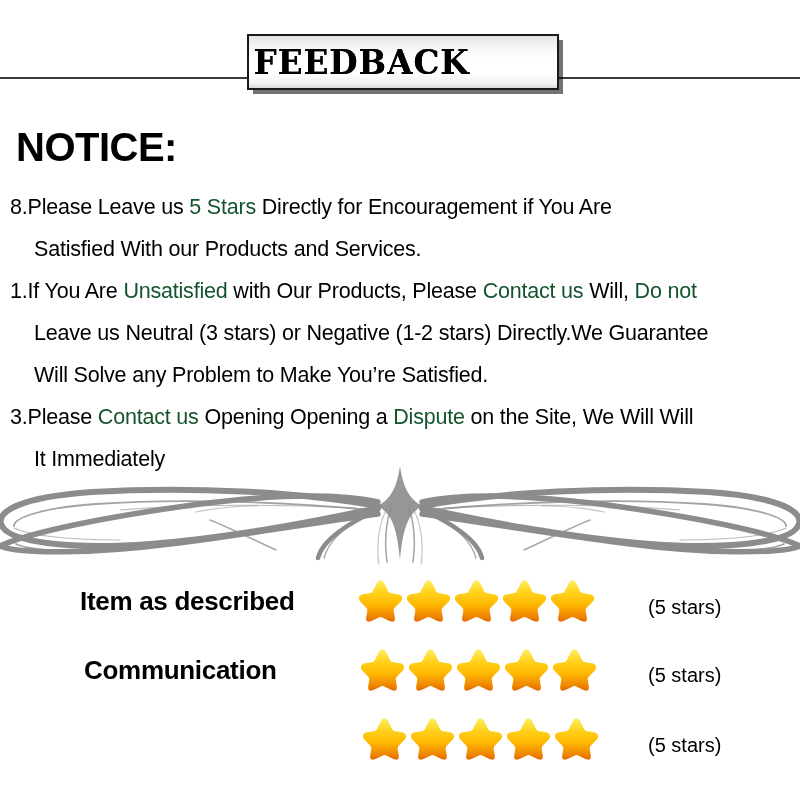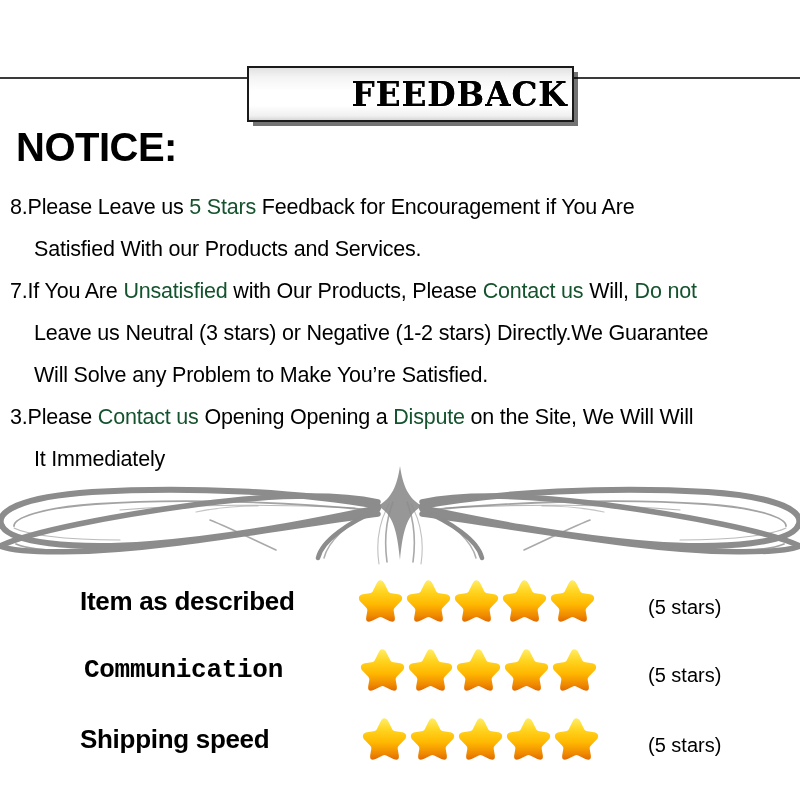--- a/index.html
+++ b/index.html
@@ -28,32 +28,31 @@
     top: 77px;
     height: 0;
     border-top: 2px solid #3a3a3a;
   }
   .rule-left  { left: 0;   width: 249px; }
   .rule-right { left: 555px; width: 245px; }
 
   .banner-box {
     position: absolute;
     left: 247px;
-    top: 66px;
+    top: 34px;
     width: 308px;
     height: 52px;
     border: 2px solid #1a1a1a;
     background: linear-gradient(to bottom,
                 #e2e2e2 0%, #f4f4f4 18%, #ffffff 45%,
                 #ffffff 72%, #f0f0f0 92%, #d8d8d8 100%);
     box-shadow: 5px 5px 0 -1px rgba(0,0,0,0.55);
     display: flex;
     align-items: center;
-    justify-content: flex-end;
-    padding-left: 15px;
+    justify-content: flex-start;
   }
   .banner-title {
     font-family: "DejaVu Serif", serif;
     font-weight: bold;
     font-size: 34px;
     letter-spacing: 1px;
     color: #000;
     line-height: 1;
     transform: scaleX(0.96);
     text-shadow: 0 0 0 #000;
@@ -130,21 +129,21 @@
     white-space: nowrap;
     position: absolute;
     text-align: center;
   }
 
   
   .row-item   .rating-label { position: absolute; left: 80px;  top: 14px; }
   .row-item   .stars        { left: 356px; top: 6px; }
   .row-item   .star-count   { left: 648px; top: 24px; }
 
-  .row-comm   .rating-label { position: absolute; left: 84px;  top: 13px; font-family: Liberation Mono, monospace; }
+  .row-comm   .rating-label { position: absolute; left: 84px;  top: 13px; }
   .row-comm   .stars        { left: 358px; top: 5px; }
   .row-comm   .star-count   { left: 648px; top: 22px; }
 
   .row-ship   .rating-label { position: absolute; left: 80px;  top: 12px; }
   .row-ship   .stars        { left: 360px; top: 4px; }
   .row-ship   .star-count   { left: 648px; top: 22px; }
 </style>
 </head>
 <body>
 
@@ -152,23 +151,23 @@
   <div class="rule-left"></div>
   <div class="rule-right"></div>
   <div class="banner-box">
     <span class="banner-title">FEEDBACK</span>
   </div>
 </div>
 
 <div class="notice-heading">NOTICE:</div>
 
 <div class="notice-list" id="notice-list">
-    <div class="notice-line"><span>8.Please Leave us  </span><span class="blue">5 Stars</span><span>  Feedback for  Encouragement  if You Are</span></div>
+    <div class="notice-line"><span>8.Please Leave us  </span><span class="blue">5 Stars</span><span>  Directly for  Encouragement  if You Are</span></div>
     <div class="notice-line indent"><span>Satisfied With our Products and Services.</span></div>
-    <div class="notice-line"><span>7.If You Are </span><span class="blue">Unsatisfied</span><span> with Our Products, Please </span><span class="blue">Contact us</span><span> Will, </span><span class="blue">Do not</span></div>
+    <div class="notice-line"><span>1.If You Are </span><span class="blue">Unsatisfied</span><span> with Our Products, Please </span><span class="blue">Contact us</span><span> Will, </span><span class="blue">Do not</span></div>
     <div class="notice-line indent"><span>Leave us Neutral (3 stars) or Negative (1-2 stars) Directly.We Guarantee</span></div>
     <div class="notice-line indent"><span>Will Solve any Problem to Make You’re  Satisfied.</span></div>
     <div class="notice-line"><span>3.Please </span><span class="blue">Contact us</span><span> Opening Opening a </span><span class="blue">Dispute</span><span> on the Site, We Will Will</span></div>
     <div class="notice-line indent"><span>It Immediately</span></div>
   </div>
 
 <div class="ornament">
   <svg viewBox="0 0 800 110" xmlns="http://www.w3.org/2000/svg" aria-hidden="true">
     <g id="flourish-group" fill="none" stroke="#8c8c8c" stroke-linecap="round">
 
@@ -253,21 +252,20 @@
         <svg class="star" viewBox="-2 0 52 54">
           <path d="M24 2.5 C26.6 2.5 28.2 4.4 29.6 7.2 L33.2 14.6 C34.3 16.8 35.2 17.6 37.6 18 L45.2 19.2 C48.6 19.8 50 21.4 50 23.8 C50 25.6 49 27 47.2 28.8 L41.8 34.2 C40.2 35.8 39.8 37 40.2 39.2 L41.4 46 C42 49.4 40.6 51.4 38.2 51.4 C36.8 51.4 35.4 50.8 33.8 50 L27.2 46.6 C25.2 45.6 24 45.6 22 46.6 L15.4 50 C13.8 50.8 12.4 51.4 11 51.4 C8.6 51.4 7.2 49.4 7.8 46 L9 39.2 C9.4 37 9 35.8 7.4 34.2 L2 28.8 C0.2 27 -0.8 25.6 -0.8 23.8 C-0.8 21.4 0.6 19.8 4 19.2 L11.6 18 C14 17.6 14.9 16.8 16 14.6 L19.6 7.2 C21 4.4 22.4 2.5 24 2.5 Z" fill="url(#starGrad)"></path>
         </svg>
         <svg class="star" viewBox="-2 0 52 54">
           <path d="M24 2.5 C26.6 2.5 28.2 4.4 29.6 7.2 L33.2 14.6 C34.3 16.8 35.2 17.6 37.6 18 L45.2 19.2 C48.6 19.8 50 21.4 50 23.8 C50 25.6 49 27 47.2 28.8 L41.8 34.2 C40.2 35.8 39.8 37 40.2 39.2 L41.4 46 C42 49.4 40.6 51.4 38.2 51.4 C36.8 51.4 35.4 50.8 33.8 50 L27.2 46.6 C25.2 45.6 24 45.6 22 46.6 L15.4 50 C13.8 50.8 12.4 51.4 11 51.4 C8.6 51.4 7.2 49.4 7.8 46 L9 39.2 C9.4 37 9 35.8 7.4 34.2 L2 28.8 C0.2 27 -0.8 25.6 -0.8 23.8 C-0.8 21.4 0.6 19.8 4 19.2 L11.6 18 C14 17.6 14.9 16.8 16 14.6 L19.6 7.2 C21 4.4 22.4 2.5 24 2.5 Z" fill="url(#starGrad)"></path>
         </svg>
       </div>
       <div class="star-count">(5 stars)</div>
     </div>
     <div class="rating-row row-ship">
-      <div class="rating-label">Shipping speed</div>
       <div class="stars">
         <svg class="star" viewBox="-2 0 52 54">
           <path d="M24 2.5 C26.6 2.5 28.2 4.4 29.6 7.2 L33.2 14.6 C34.3 16.8 35.2 17.6 37.6 18 L45.2 19.2 C48.6 19.8 50 21.4 50 23.8 C50 25.6 49 27 47.2 28.8 L41.8 34.2 C40.2 35.8 39.8 37 40.2 39.2 L41.4 46 C42 49.4 40.6 51.4 38.2 51.4 C36.8 51.4 35.4 50.8 33.8 50 L27.2 46.6 C25.2 45.6 24 45.6 22 46.6 L15.4 50 C13.8 50.8 12.4 51.4 11 51.4 C8.6 51.4 7.2 49.4 7.8 46 L9 39.2 C9.4 37 9 35.8 7.4 34.2 L2 28.8 C0.2 27 -0.8 25.6 -0.8 23.8 C-0.8 21.4 0.6 19.8 4 19.2 L11.6 18 C14 17.6 14.9 16.8 16 14.6 L19.6 7.2 C21 4.4 22.4 2.5 24 2.5 Z" fill="url(#starGrad)"></path>
         </svg>
         <svg class="star" viewBox="-2 0 52 54">
           <path d="M24 2.5 C26.6 2.5 28.2 4.4 29.6 7.2 L33.2 14.6 C34.3 16.8 35.2 17.6 37.6 18 L45.2 19.2 C48.6 19.8 50 21.4 50 23.8 C50 25.6 49 27 47.2 28.8 L41.8 34.2 C40.2 35.8 39.8 37 40.2 39.2 L41.4 46 C42 49.4 40.6 51.4 38.2 51.4 C36.8 51.4 35.4 50.8 33.8 50 L27.2 46.6 C25.2 45.6 24 45.6 22 46.6 L15.4 50 C13.8 50.8 12.4 51.4 11 51.4 C8.6 51.4 7.2 49.4 7.8 46 L9 39.2 C9.4 37 9 35.8 7.4 34.2 L2 28.8 C0.2 27 -0.8 25.6 -0.8 23.8 C-0.8 21.4 0.6 19.8 4 19.2 L11.6 18 C14 17.6 14.9 16.8 16 14.6 L19.6 7.2 C21 4.4 22.4 2.5 24 2.5 Z" fill="url(#starGrad)"></path>
         </svg>
         <svg class="star" viewBox="-2 0 52 54">
           <path d="M24 2.5 C26.6 2.5 28.2 4.4 29.6 7.2 L33.2 14.6 C34.3 16.8 35.2 17.6 37.6 18 L45.2 19.2 C48.6 19.8 50 21.4 50 23.8 C50 25.6 49 27 47.2 28.8 L41.8 34.2 C40.2 35.8 39.8 37 40.2 39.2 L41.4 46 C42 49.4 40.6 51.4 38.2 51.4 C36.8 51.4 35.4 50.8 33.8 50 L27.2 46.6 C25.2 45.6 24 45.6 22 46.6 L15.4 50 C13.8 50.8 12.4 51.4 11 51.4 C8.6 51.4 7.2 49.4 7.8 46 L9 39.2 C9.4 37 9 35.8 7.4 34.2 L2 28.8 C0.2 27 -0.8 25.6 -0.8 23.8 C-0.8 21.4 0.6 19.8 4 19.2 L11.6 18 C14 17.6 14.9 16.8 16 14.6 L19.6 7.2 C21 4.4 22.4 2.5 24 2.5 Z" fill="url(#starGrad)"></path>
         </svg>

